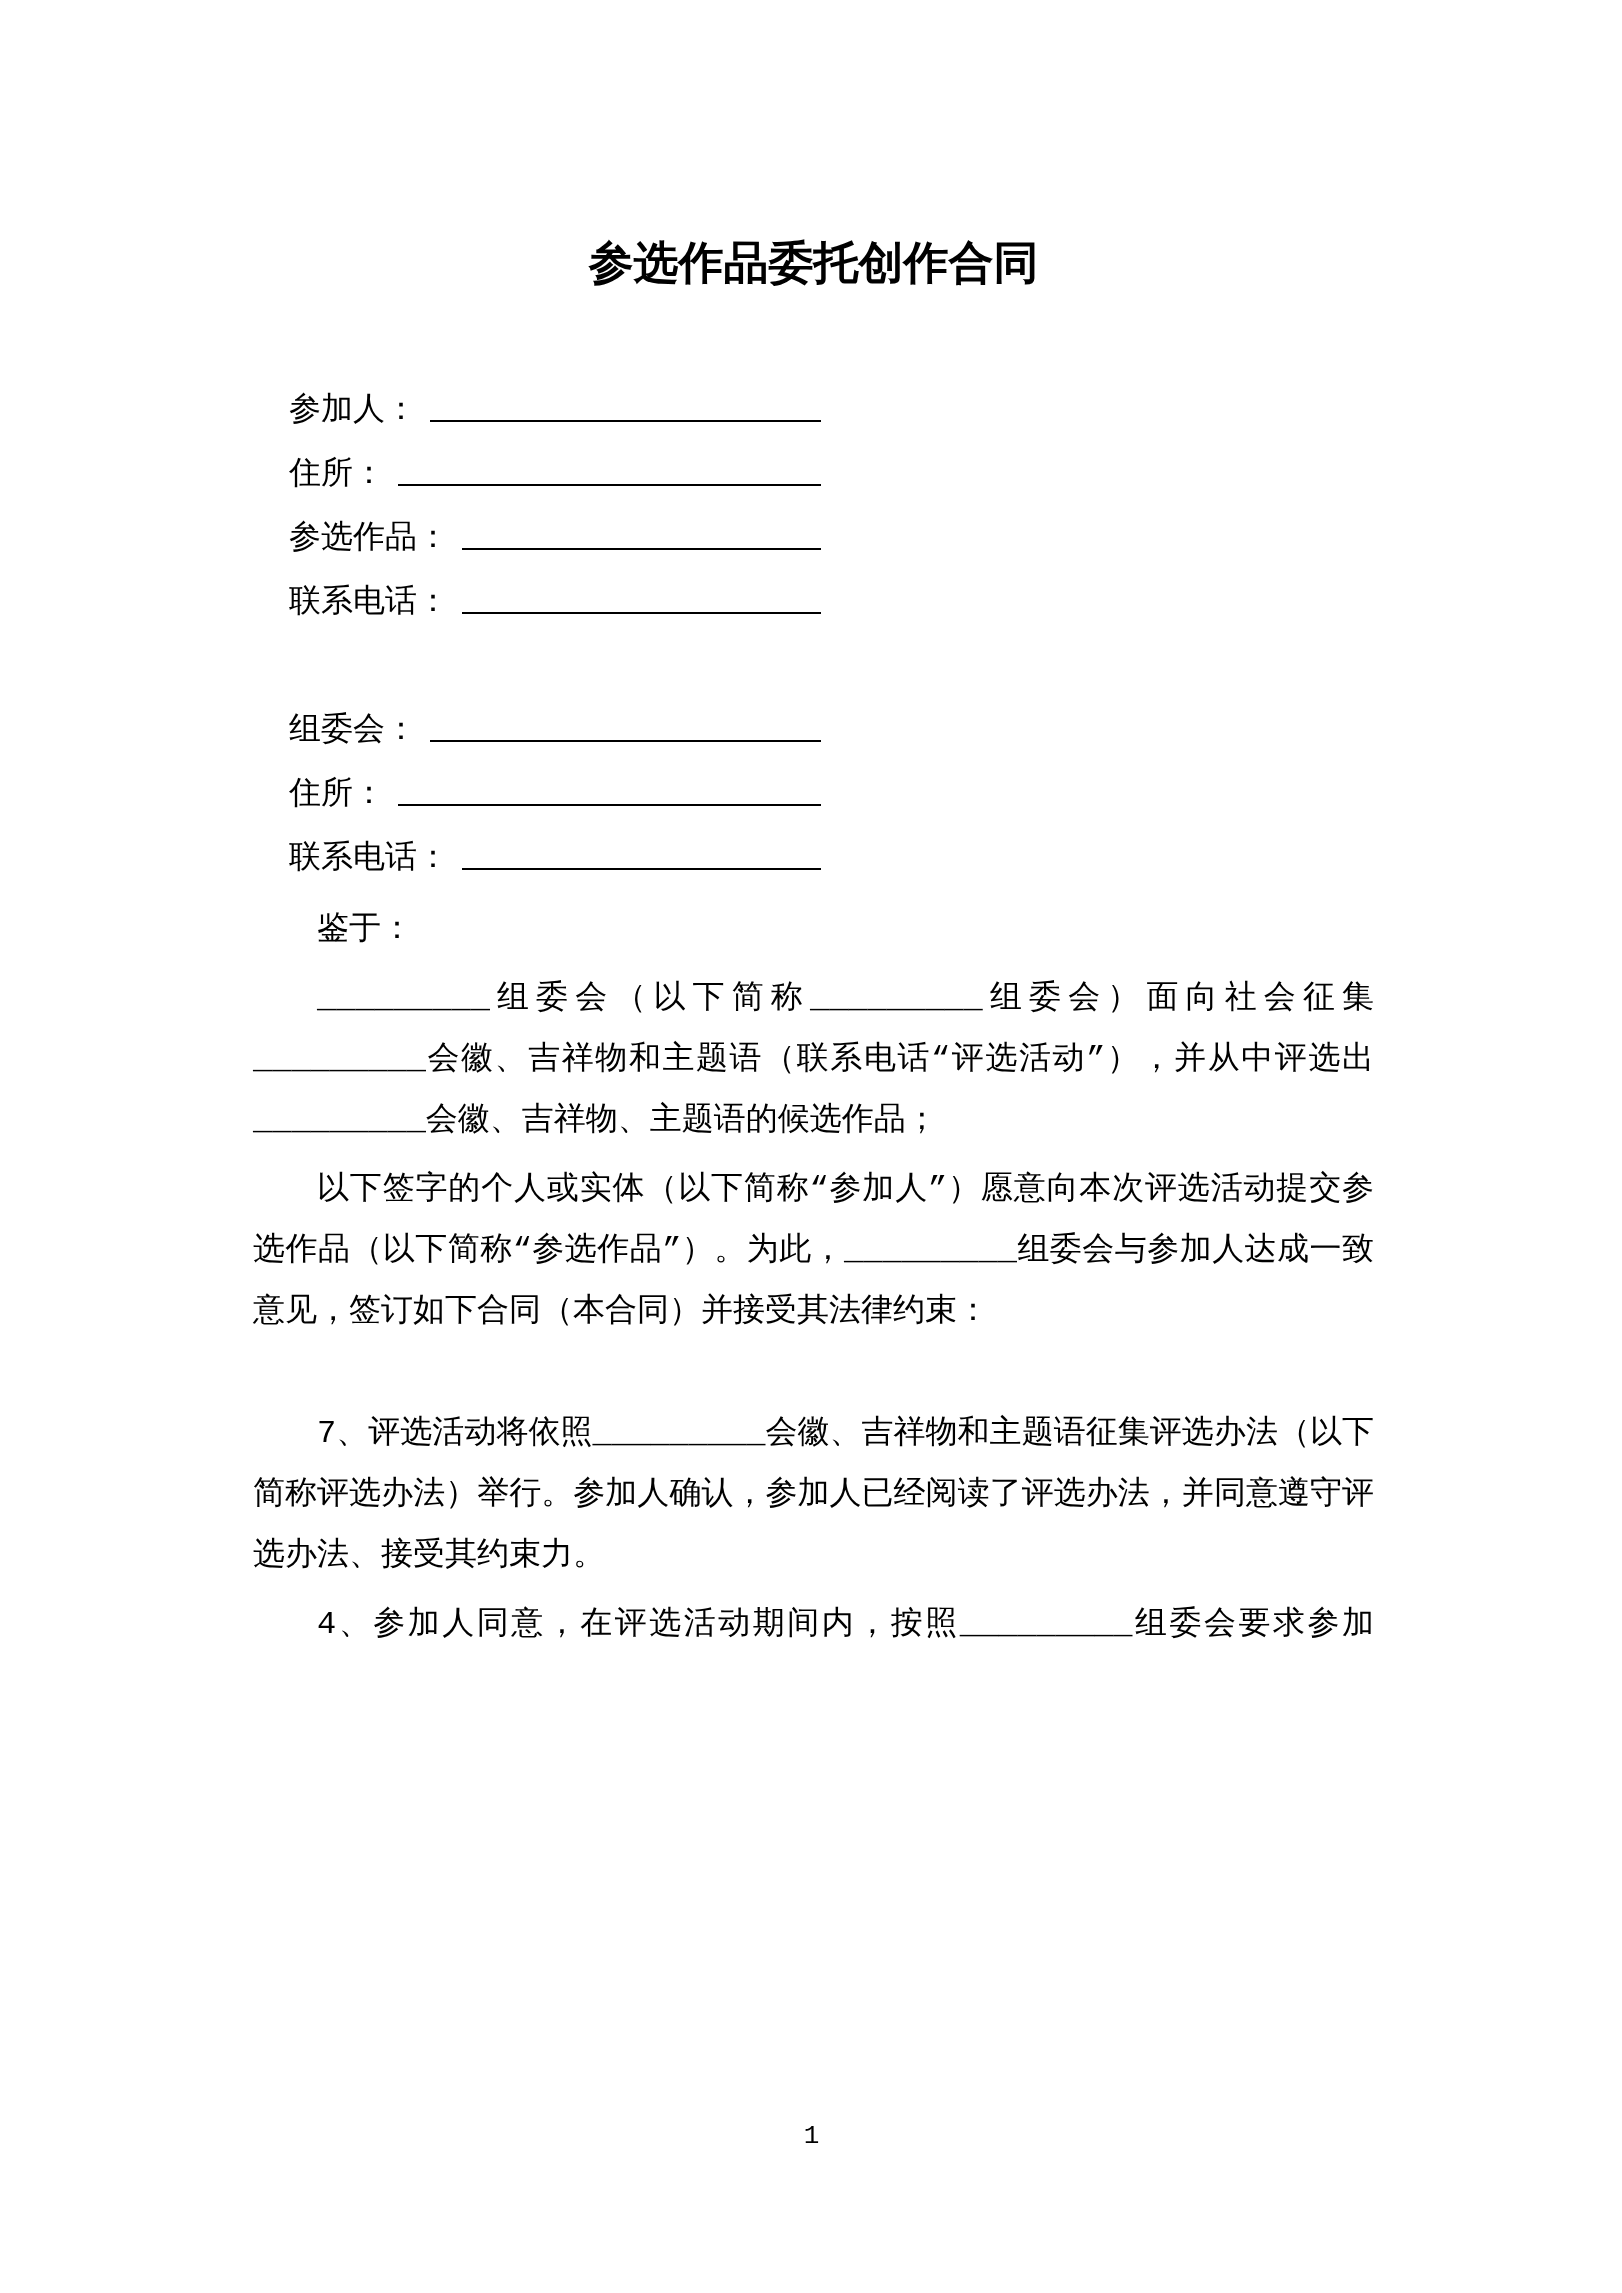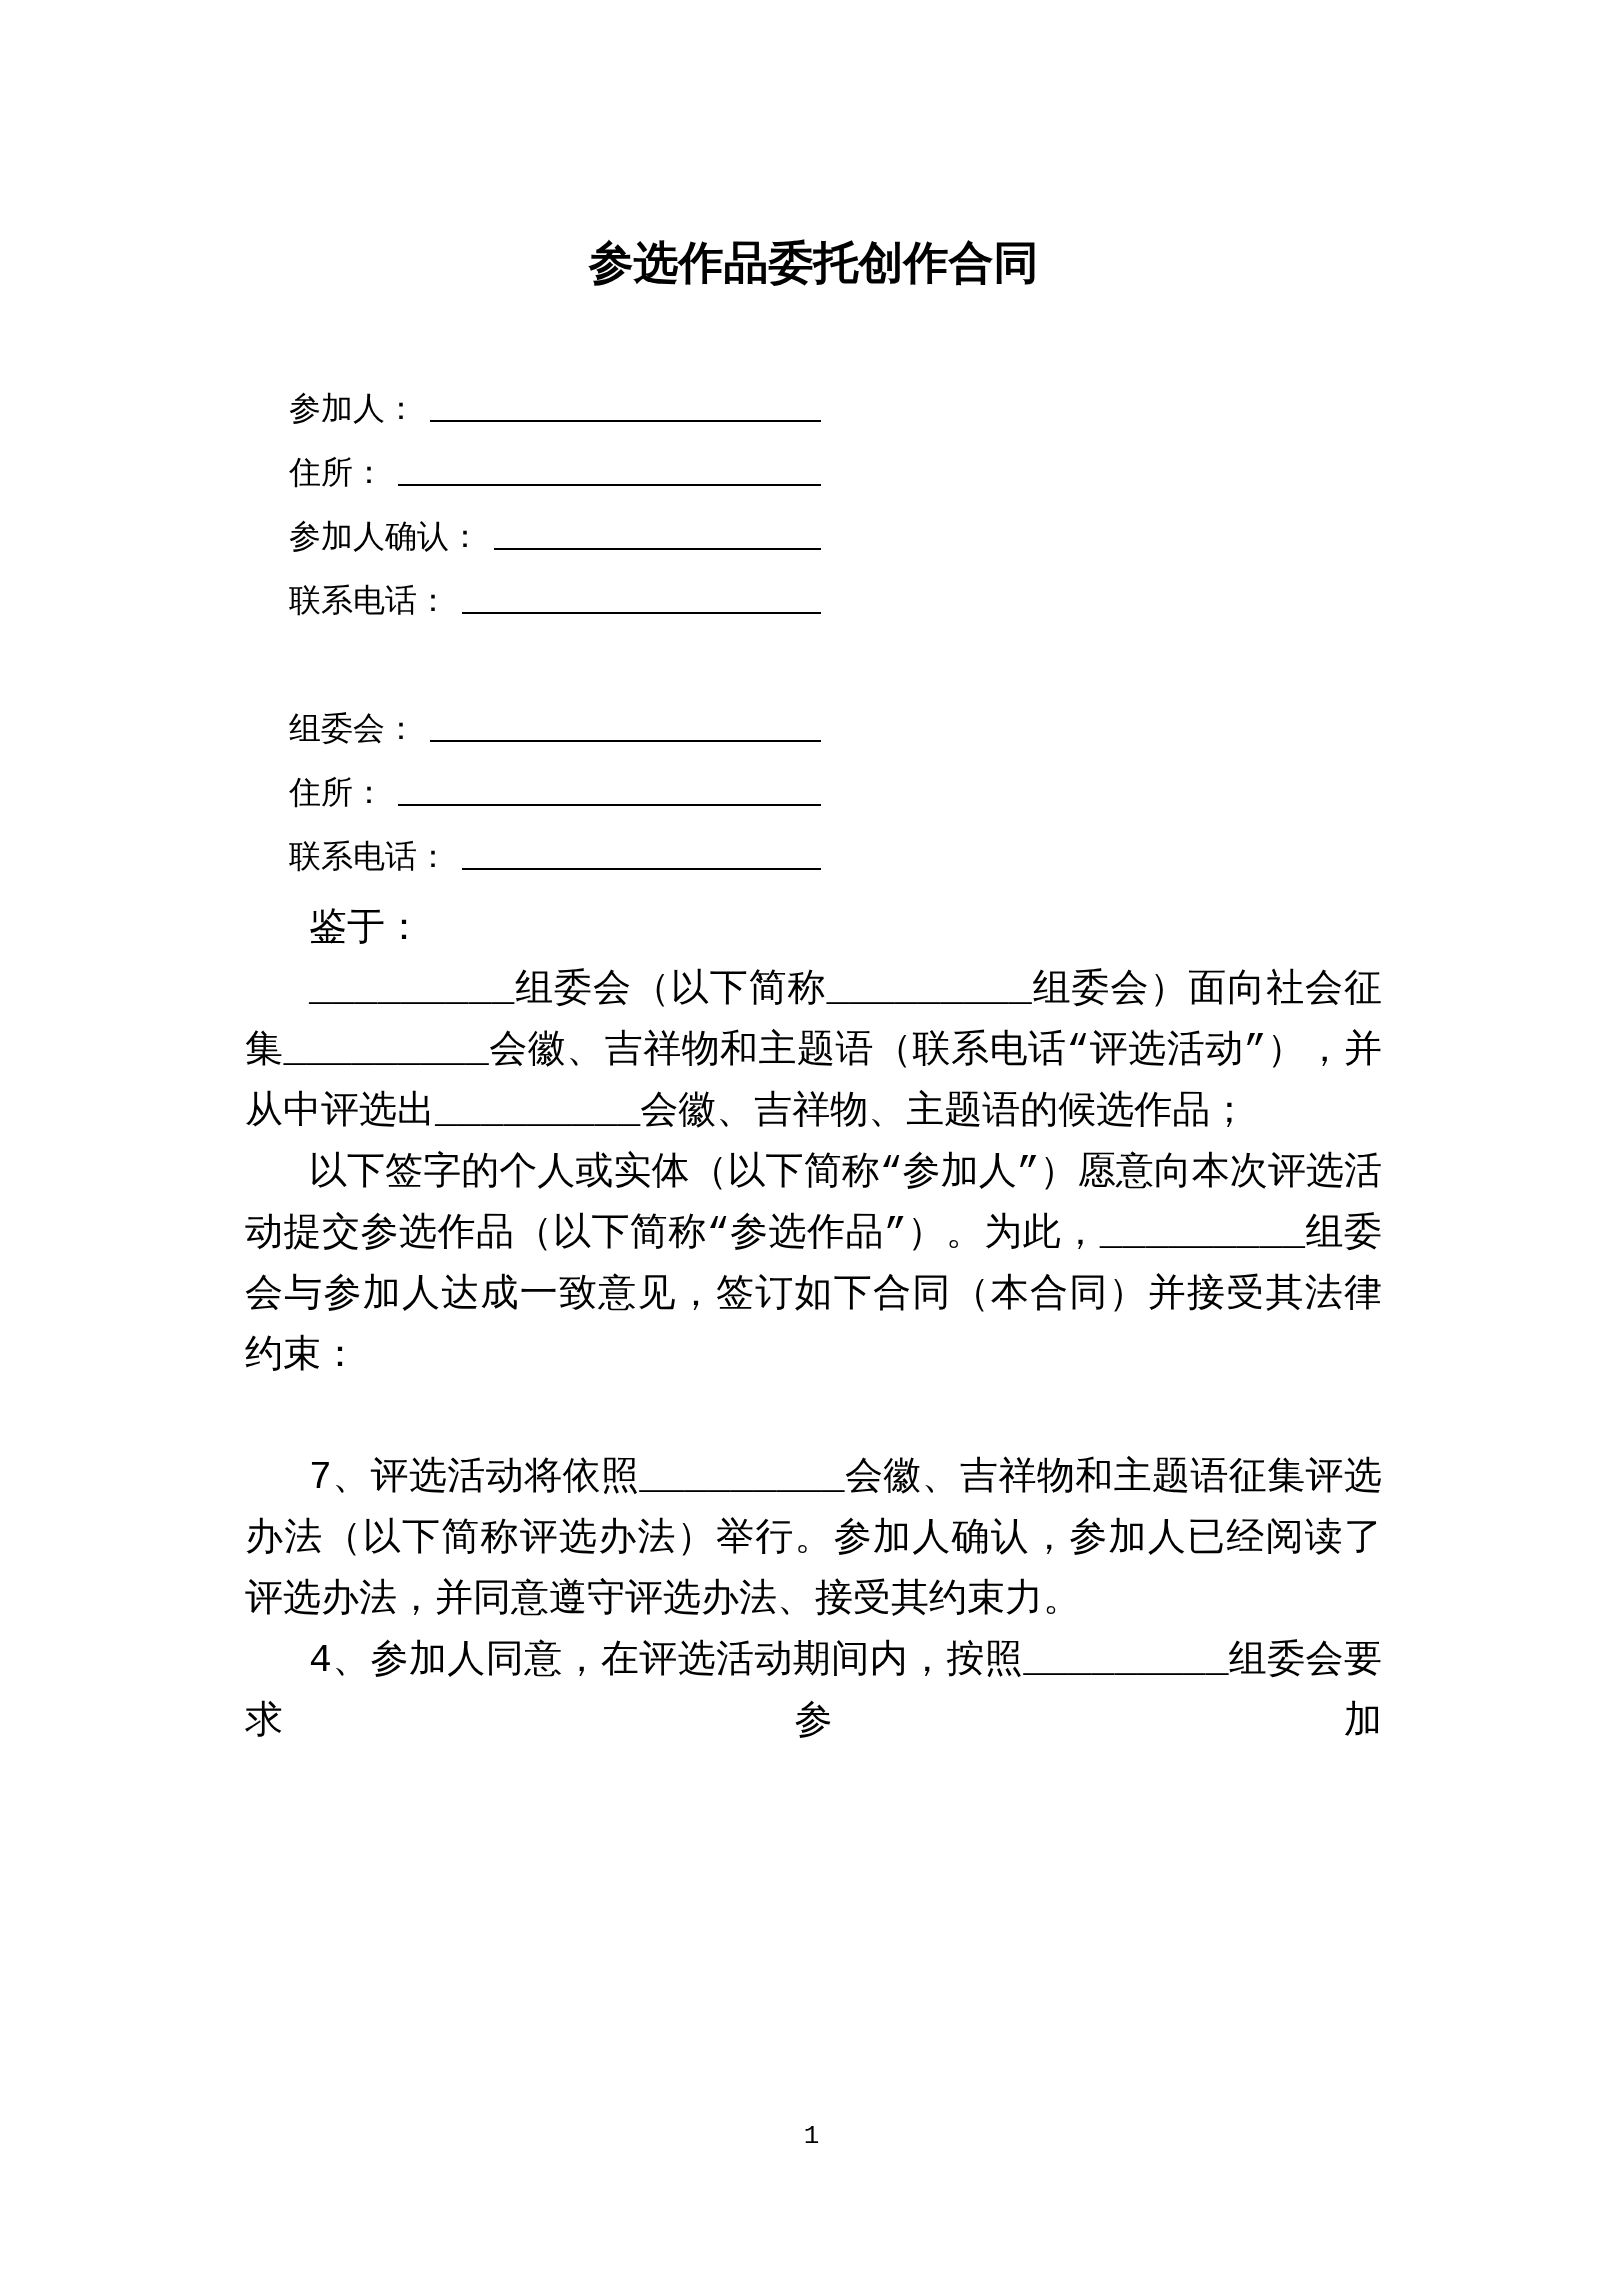--- a/index.html
+++ b/index.html
@@ -48,22 +48,22 @@
   .form-row .blank {
     flex: 1;
     height: 41px;
     margin-left: 12.7px;
     border-bottom: 2.7px solid #000000;
   }
   .recitals {
     margin-top: 7.3px;
   }
   p.doc {
-    margin: 0;
-    font-size: 38px;
+    margin: 8px;
+    font-size: 32px;
     line-height: 61px;
     text-align: justify;
     text-indent: 64px;
   }
   .clauses {
     margin-top: 61px;
   }
   p.doc.stretch {
     text-align-last: justify;
     -moz-text-align-last: justify;
@@ -88,21 +88,21 @@
   <div class="form-block participant">
     <div class="form-row">
       <span class="label">参加人：</span>
       <span class="blank"></span>
     </div>
     <div class="form-row">
       <span class="label">住所：</span>
       <span class="blank"></span>
     </div>
     <div class="form-row">
-      <span class="label">参加人确认：</span>
+      <span class="label">参选作品：</span>
       <span class="blank"></span>
     </div>
     <div class="form-row">
       <span class="label">联系电话：</span>
       <span class="blank"></span>
     </div>
   </div>
 
   <div class="form-block committee">
     <div class="form-row">

